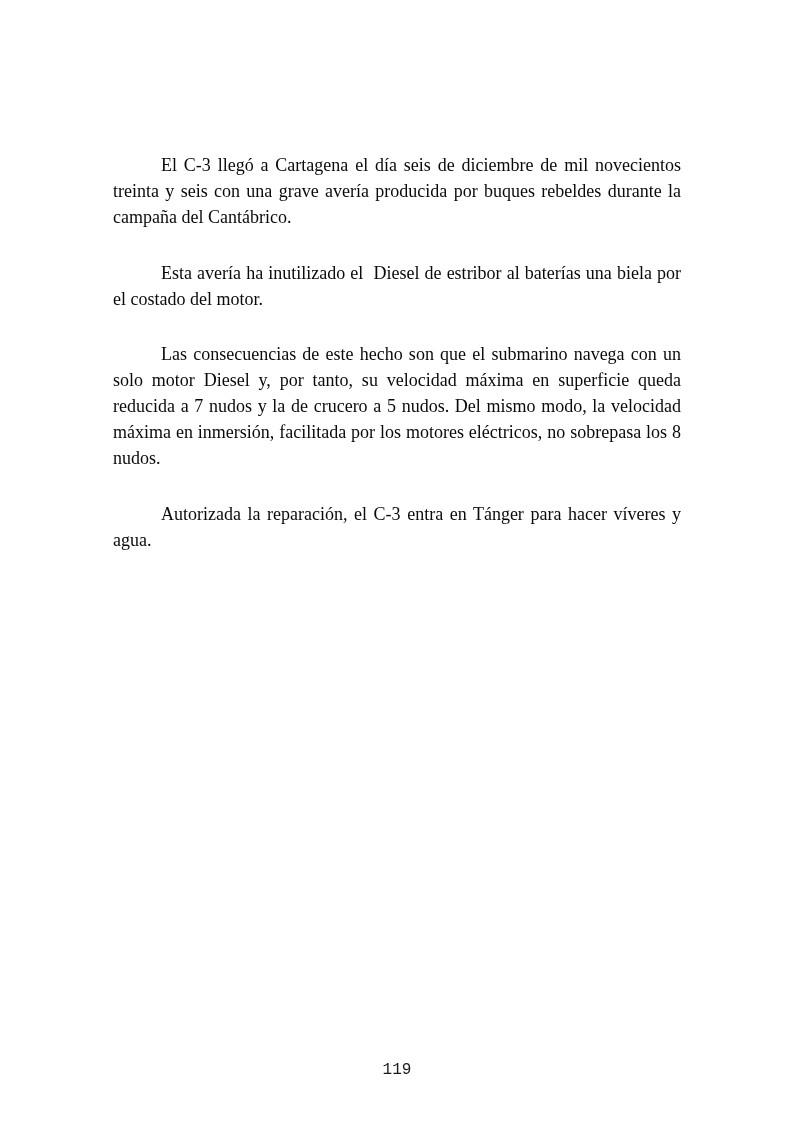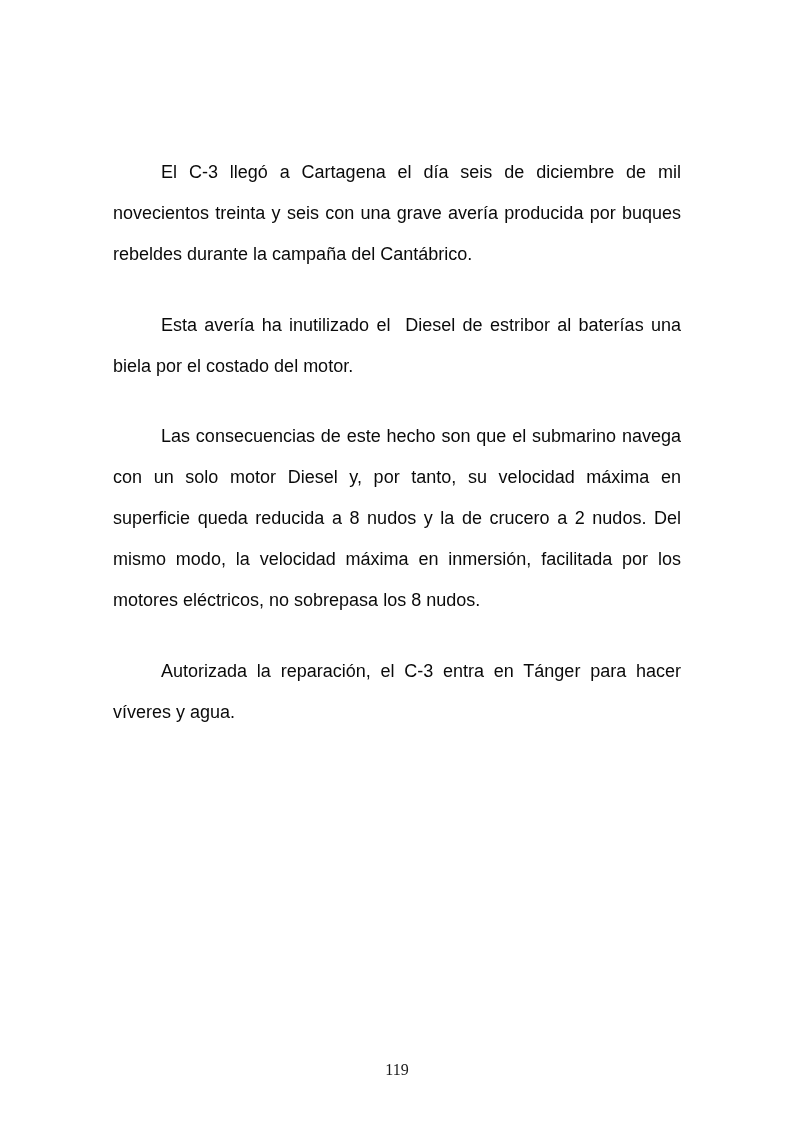--- a/index.html
+++ b/index.html
@@ -16,49 +16,49 @@
     background: #ffffff;
     overflow: hidden;
     box-sizing: border-box;
   }
   .text-block {
     position: absolute;
     left: 113px;
     top: 152px;
     width: 568px;
     color: #0a0a0a;
-    font-family: Liberation Sans, sans-serif;
+    font-family: Liberation Serif, serif;
     font-size: 18px;
-    line-height: 41px;
+    line-height: 26px;
   }
   .text-block p {
     margin: 0 0 29.5px 0;
     text-align: justify;
     text-indent: 48px;
     white-space: pre-wrap;
   }
   .page-number {
     position: absolute;
     left: 0;
     right: 0;
     top: 1060px;
     text-align: center;
     color: #1a1a1a;
-    font-family: Liberation Serif, serif;
+    font-family: Liberation Mono, monospace;
     font-size: 16px;
     line-height: 20px;
   }
 </style>
 </head>
 <body>
 
 <div class="page">
 
   <div class="text-block">
     <p>El C-3 llegó a Cartagena el día seis de diciembre de mil novecientos treinta y seis con una grave avería producida por buques rebeldes durante la campaña del Cantábrico.</p>
     <p>Esta avería ha inutilizado el  Diesel de estribor al baterías una biela por el costado del motor.</p>
-    <p>Las consecuencias de este hecho son que el submarino navega con un solo motor Diesel y, por tanto, su velocidad máxima en superficie queda reducida a 8 nudos y la de crucero a 2 nudos. Del mismo modo, la velocidad máxima en inmersión, facilitada por los motores eléctricos, no sobrepasa los 8 nudos.</p>
+    <p>Las consecuencias de este hecho son que el submarino navega con un solo motor Diesel y, por tanto, su velocidad máxima en superficie queda reducida a 7 nudos y la de crucero a 5 nudos. Del mismo modo, la velocidad máxima en inmersión, facilitada por los motores eléctricos, no sobrepasa los 8 nudos.</p>
     <p>Autorizada la reparación, el C-3 entra en Tánger para hacer víveres y agua.</p>
   </div>
 
   <div class="page-number">119</div>
 
 </div>
 
 </body></html>

